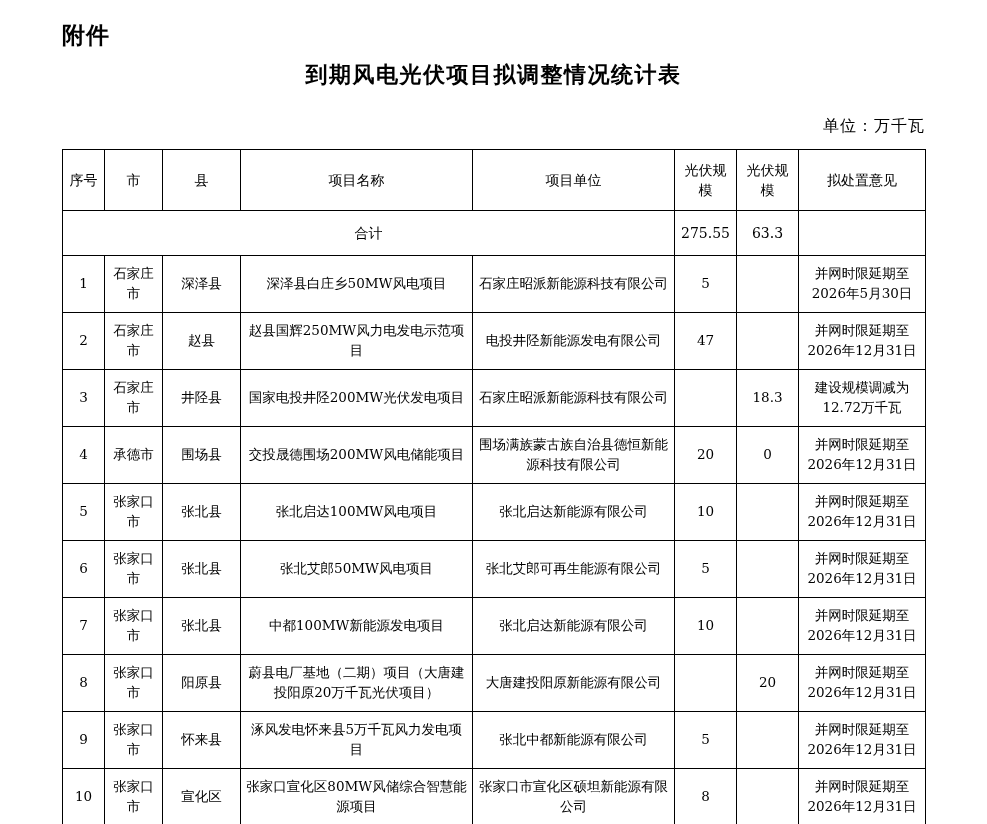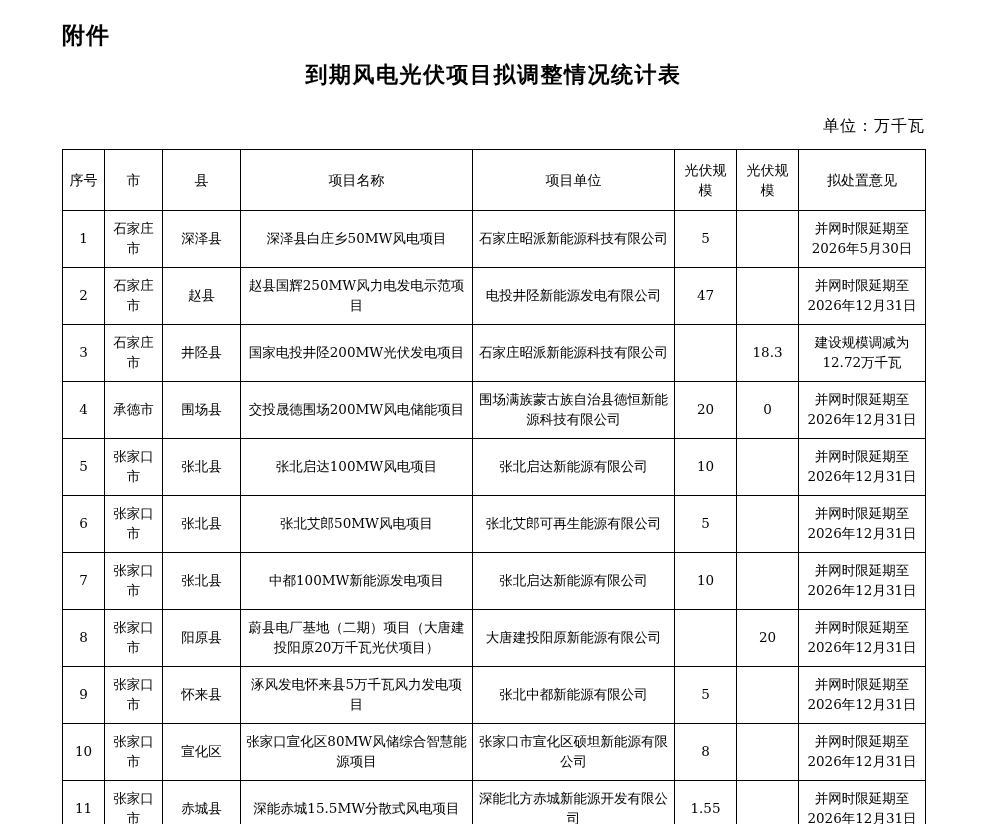--- a/index.html
+++ b/index.html
@@ -106,20 +106,26 @@
         <td>市</td>
         <td>县</td>
         <td>项目名称</td>
         <td>项目单位</td>
         <td>光伏规模</td>
         <td>光伏规模</td>
         <td>拟处置意见</td>
       </tr>
     </thead>
     <tbody>
+      <tr class="total-row">
+        <td colspan="5">合计</td>
+        <td>275.55</td>
+        <td>63.3</td>
+        <td></td>
+      </tr>
 
       <tr>
         <td>1</td>
         <td>石家庄市</td>
         <td>深泽县</td>
         <td>深泽县白庄乡50MW风电项目</td>
         <td>石家庄昭派新能源科技有限公司</td>
         <td>5</td>
         <td></td>
         <td>并网时限延期至2026年5月30日</td>

